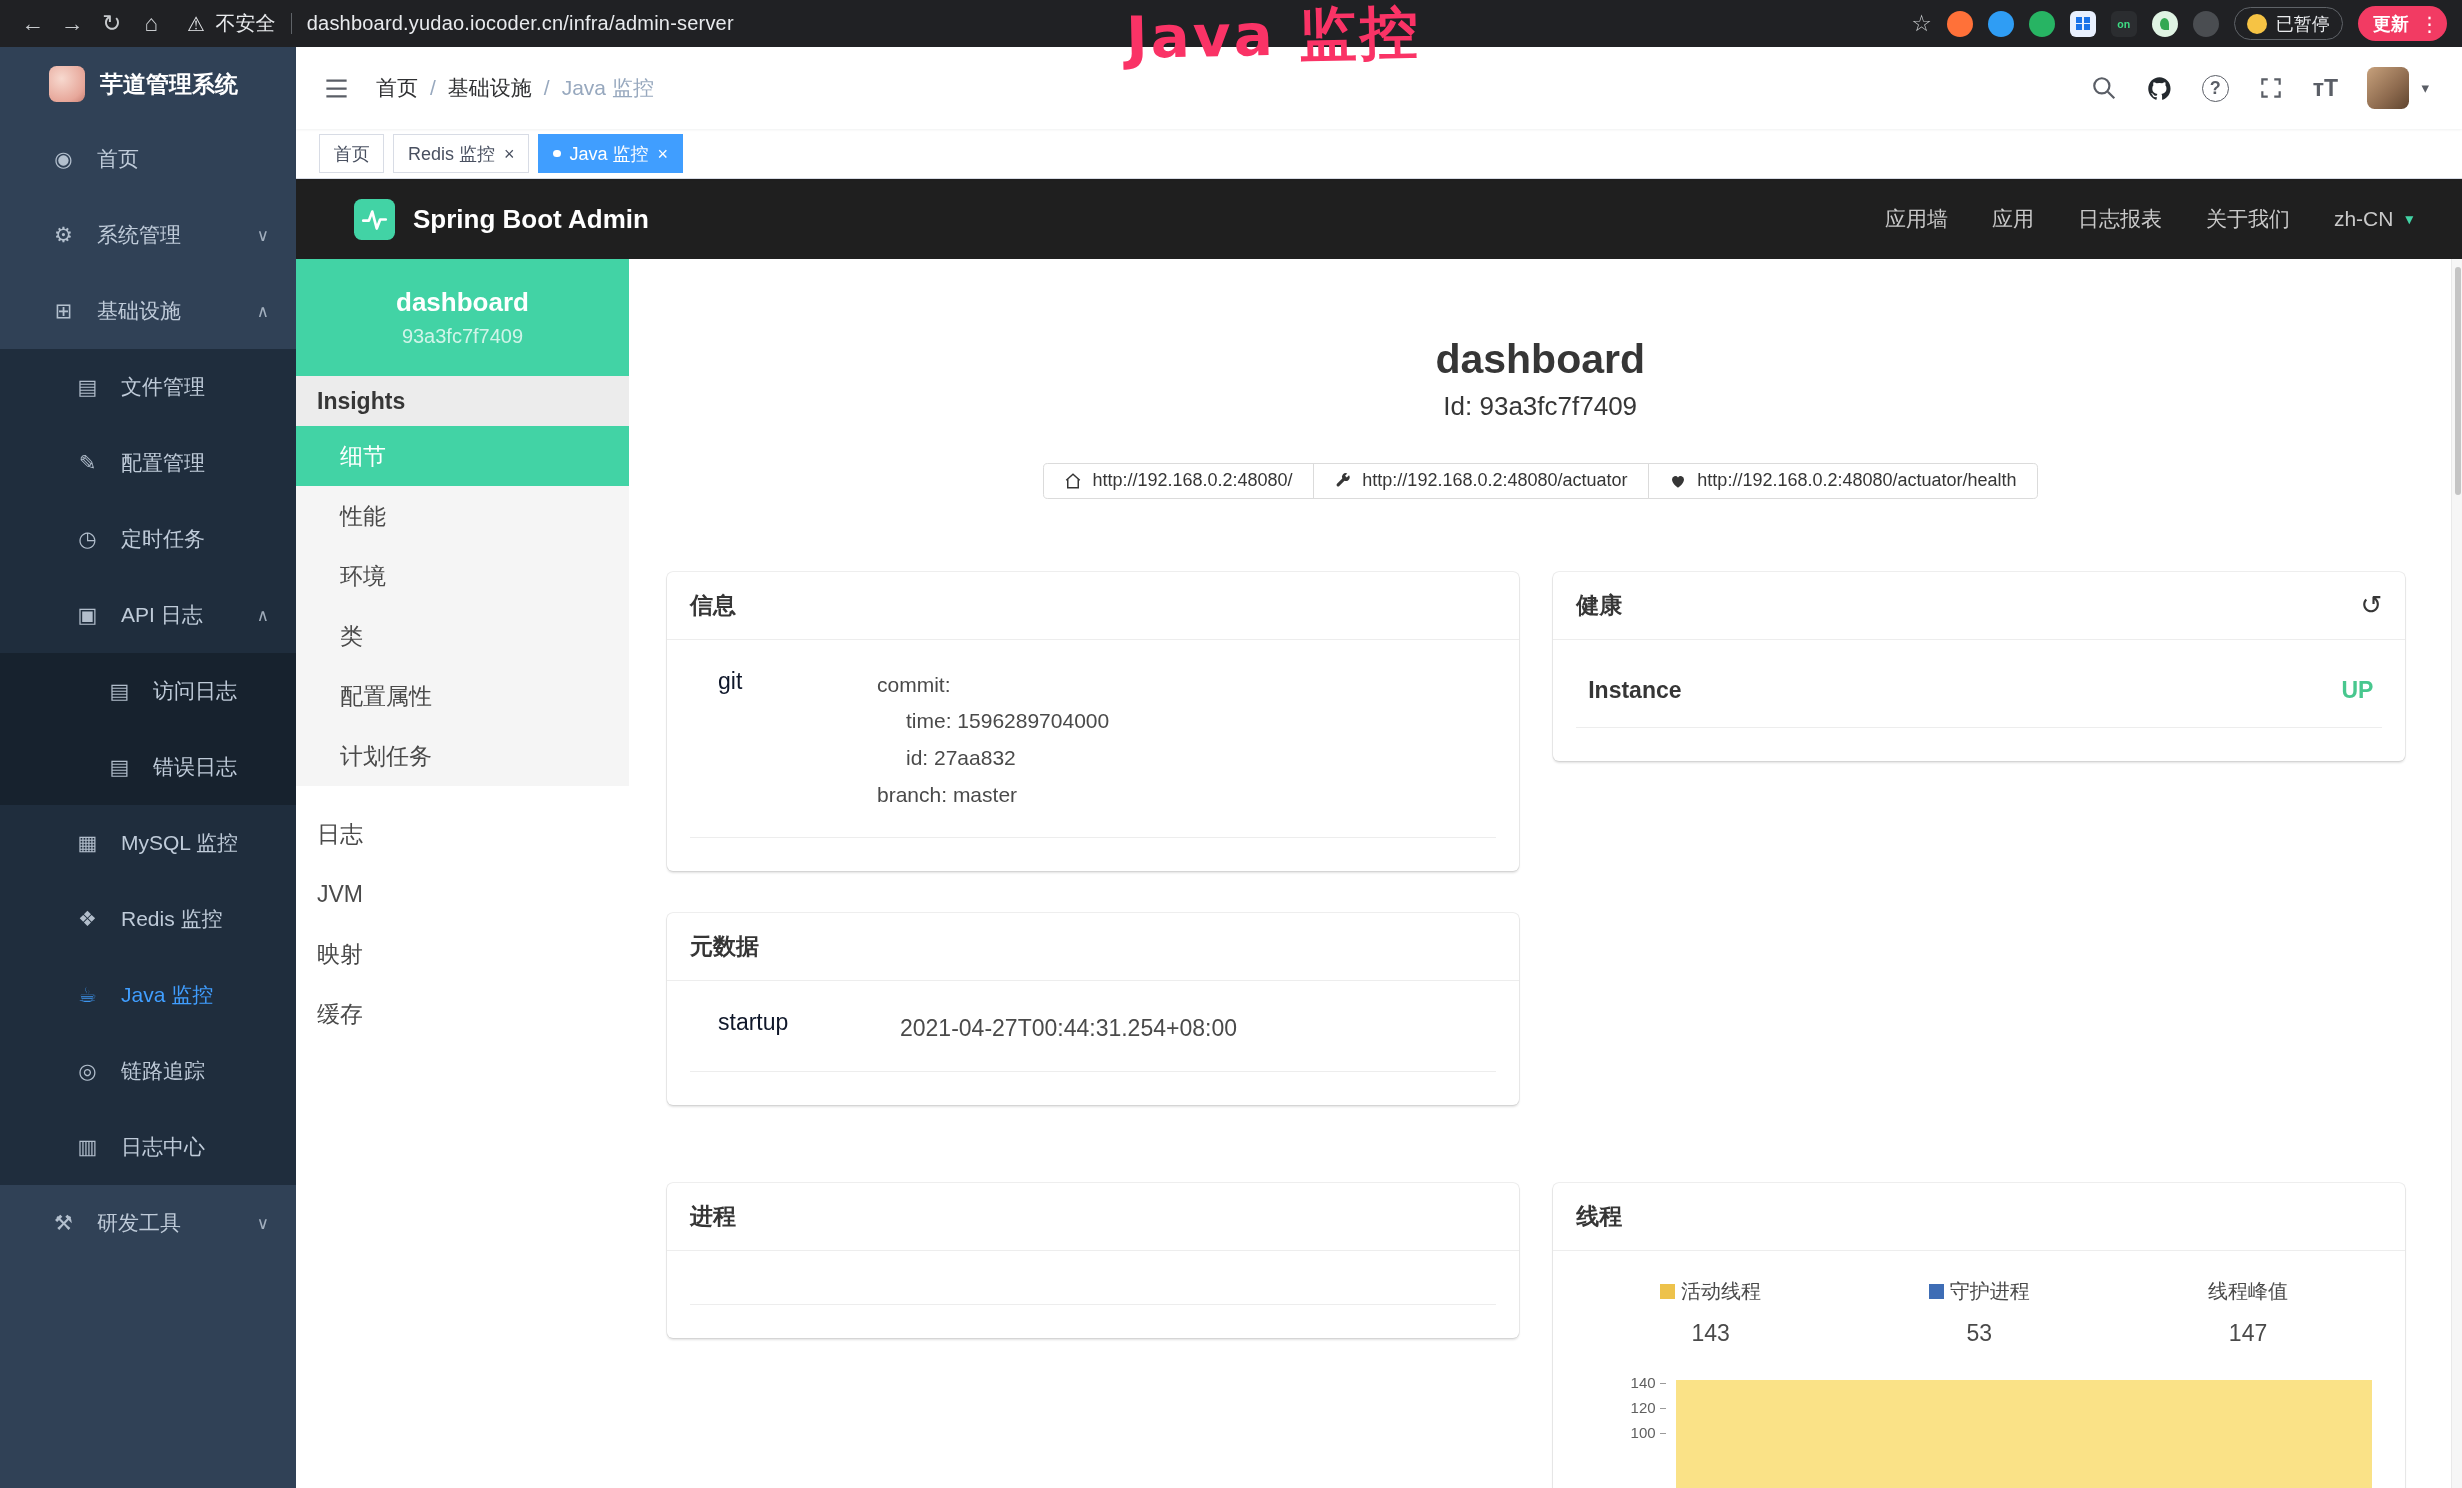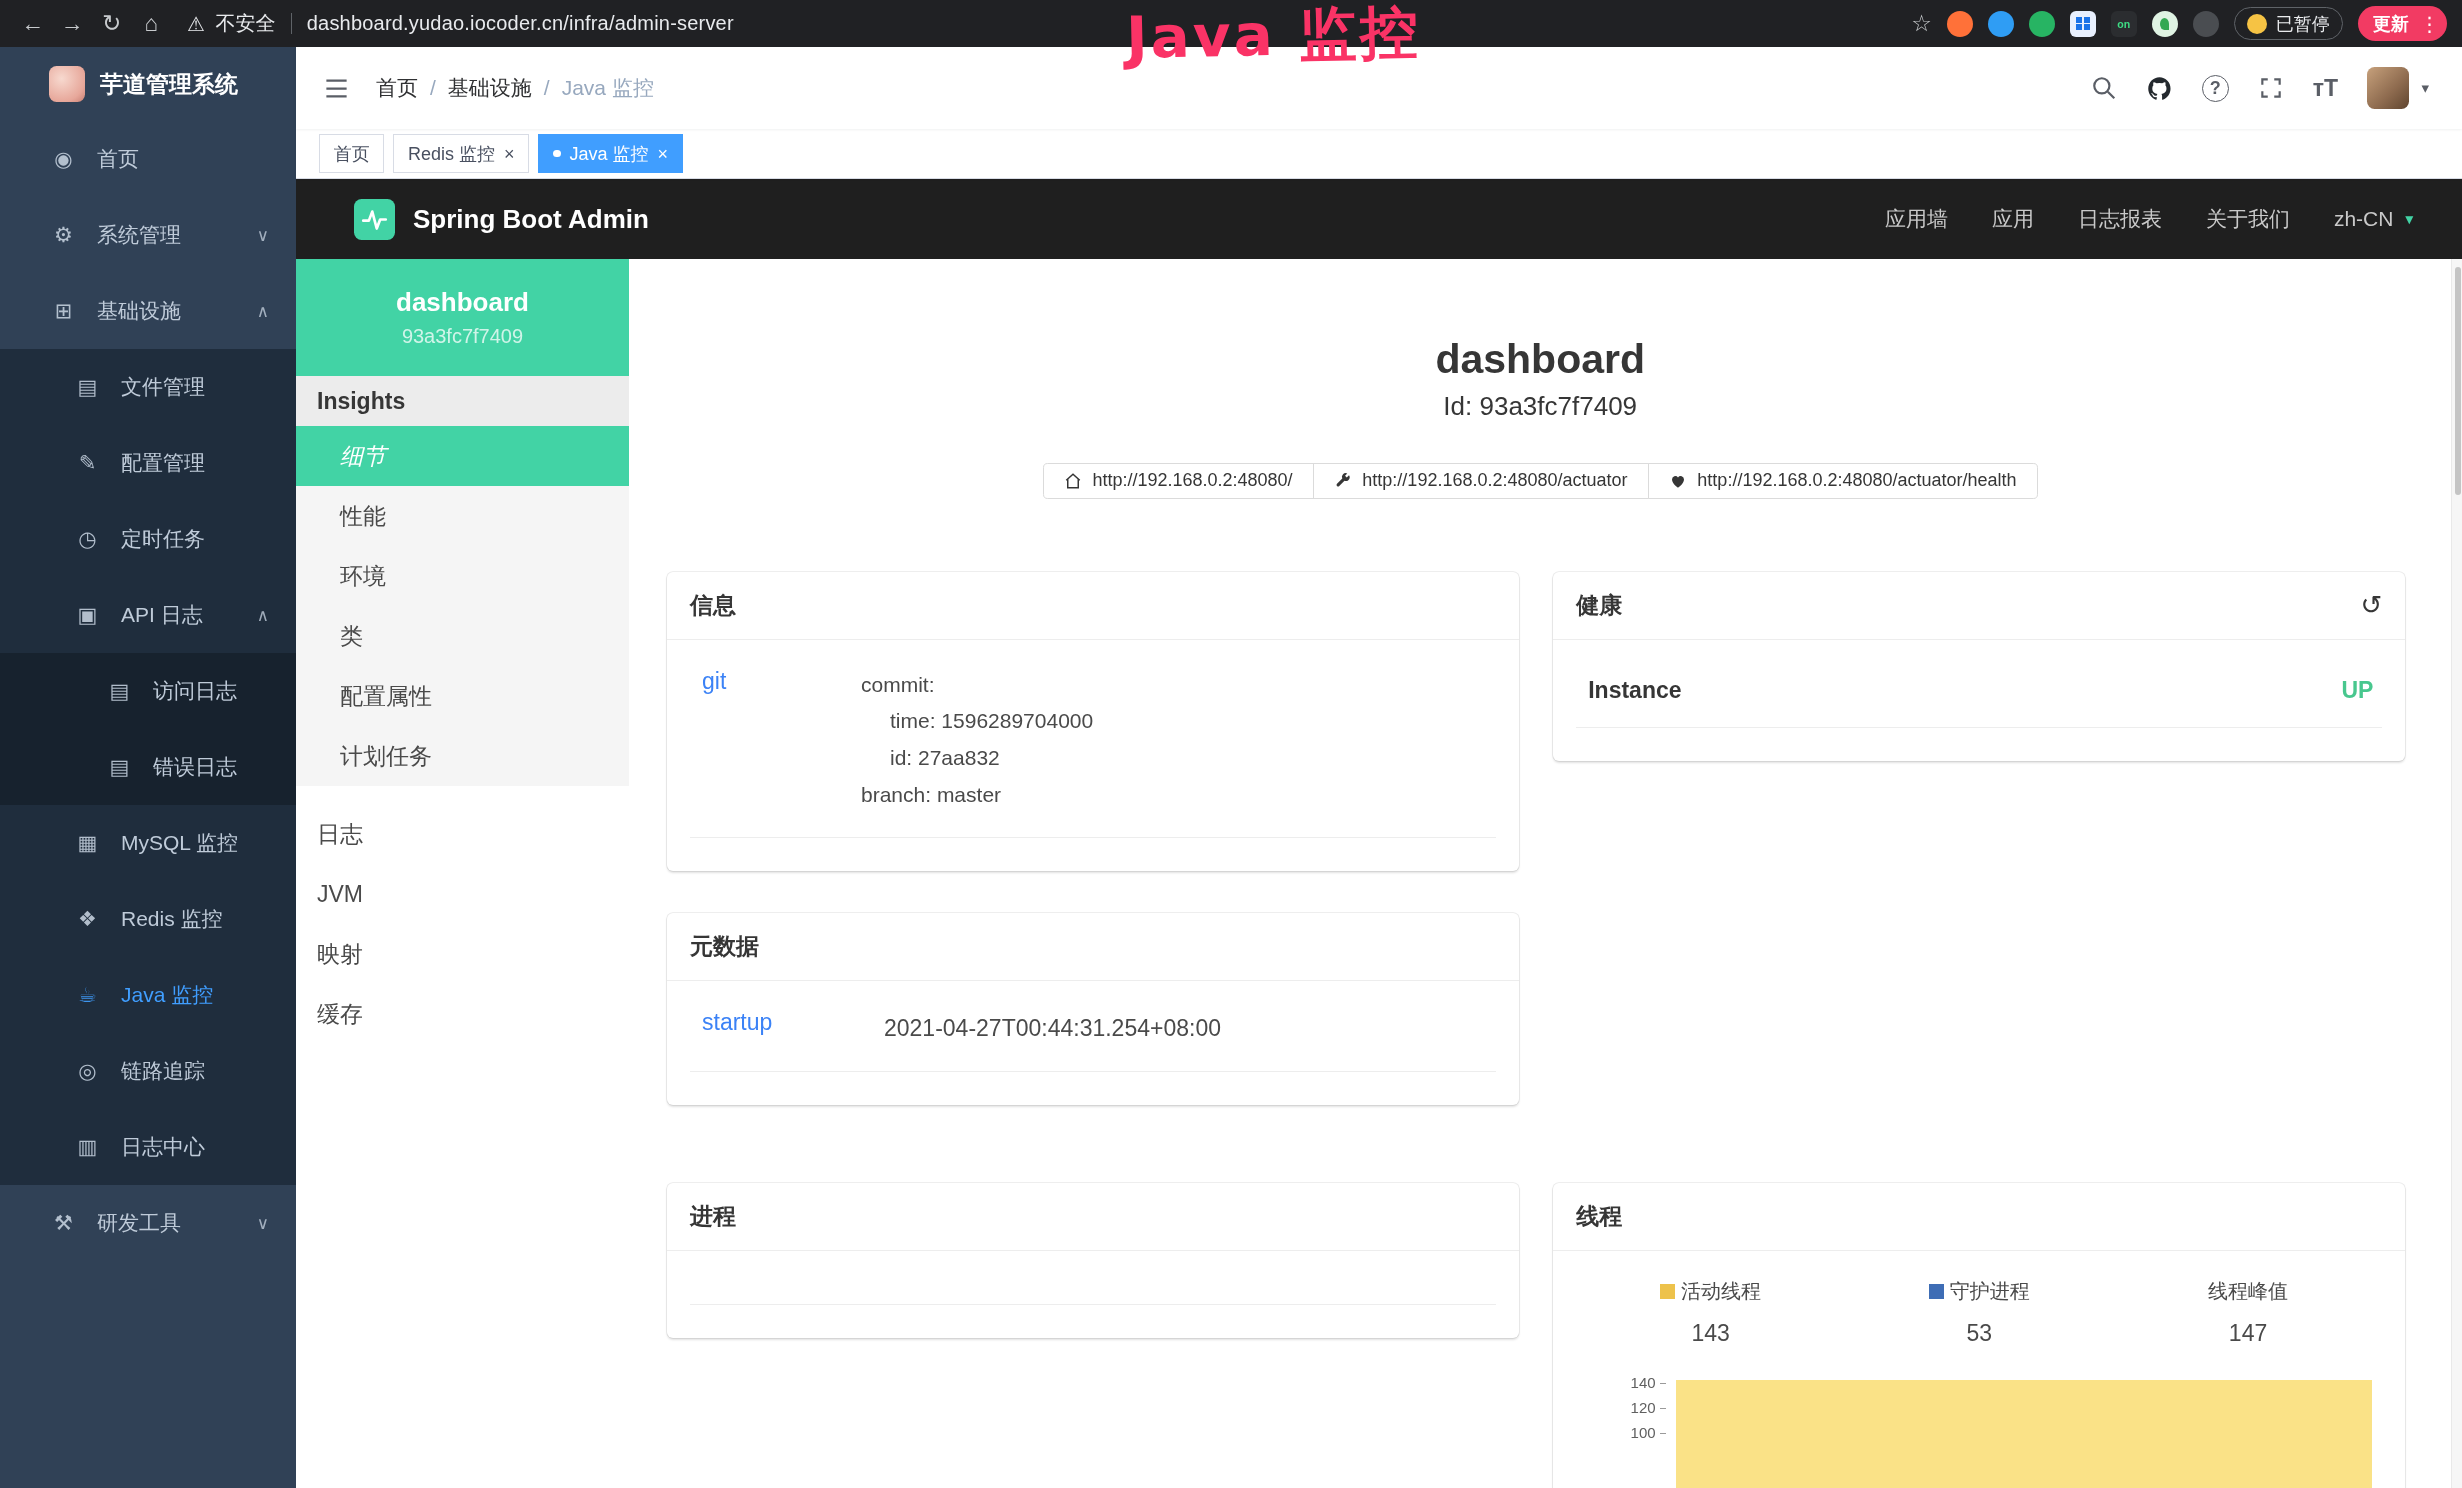--- a/index.html
+++ b/index.html
@@ -96,21 +96,21 @@
   .sba-side { position:absolute; left:296px; top:259px; width:334px; bottom:0; background:#fff;
     border-right:0.8px solid #e3e3e3; }
   .inst-head { height:117px; background:#42d3a5; color:#fff; display:flex; flex-direction:column;
     align-items:center; justify-content:center; gap:7.6px; }
   .inst-name { font-size:26px; font-weight:bold; }
   .inst-id { font-size:20px; opacity:.75; }
   .sec-title { height:50px; background:#ececec; display:flex; align-items:center; padding-left:21px;
     font-size:23px; font-weight:bold; color:#363636; }
   .sb-item { height:60px; display:flex; align-items:center; padding-left:44px; font-size:23px;
     color:#4a4a4a; background:#f5f5f5; cursor:pointer; }
-  .sb-item.active { background:#42d3a5; color:#fff;font-style:italic; }
+  .sb-item.active { background:#42d3a5; color:#fff; }
   .sb-group-list { margin-top:18px; }
   .sb-group { height:60px; display:flex; align-items:center; padding-left:21px; font-size:23px;
     color:#4a4a4a; background:#fff; cursor:pointer; }
 
   
   .sba-main { position:absolute; left:629px; top:259px; right:10.6px; bottom:0; background:#fff; overflow:hidden; }
   .inst-title { margin-top:77px; text-align:center; font-size:41px; font-weight:bold; color:#363636; }
   .inst-sub { margin-top:7.6px; text-align:center; font-size:26px; color:#363636; }
   .links { margin-top:41px; display:flex; justify-content:center; }
   .linkbtn { display:flex; align-items:center; gap:10.6px; height:36px; padding:0 20px;
@@ -126,21 +126,21 @@
   .card-h { display:flex; align-items:center; justify-content:space-between; padding:18px 23px;
     border-bottom:0.8px solid #ededed; font-size:23px; font-weight:bold; color:#363636; }
   .card-b { padding:27px 23px 33px; }
   .card-info { grid-column:1; grid-row:1; }
   .card-health { grid-column:2; grid-row:1; }
   .card-metadata { grid-column:1; grid-row:2; }
   .card-process { grid-column:1; grid-row:3; margin-top:36px; }
   .card-threads { grid-column:2; grid-row:3; margin-top:36px; }
 
   .kv { display:flex; border-bottom:0.8px solid #ededed; padding:0 7.6px 23px 12px; }
-  .kv .k { width:159px; font-size:23px; color:#3b82f6; padding-top:1.5px; }
+  .kv .k { width:159px; font-size:23px; color:#0f172a; padding-top:1.5px;margin-left:16px; }
   .kv .v { flex:1; font-size:21px; color:#4a4a4a; line-height:1.75; }
   .kv .v .ind { padding-left:29px; }
   .kv-meta .k { width:182px; }
   .kv-meta .v { font-size:23px; }
 
   .hist-ic { font-size:26px; font-weight:normal; color:#363636; cursor:pointer; }
   .hrow { display:flex; justify-content:space-between; align-items:center;
     border-bottom:0.8px solid #ededed; padding:10.6px 9px 23px 12px; }
   .hlabel { font-size:23px; font-weight:600; color:#363636; }
   .hval { font-size:23px; font-weight:bold; color:#48c78e; }

